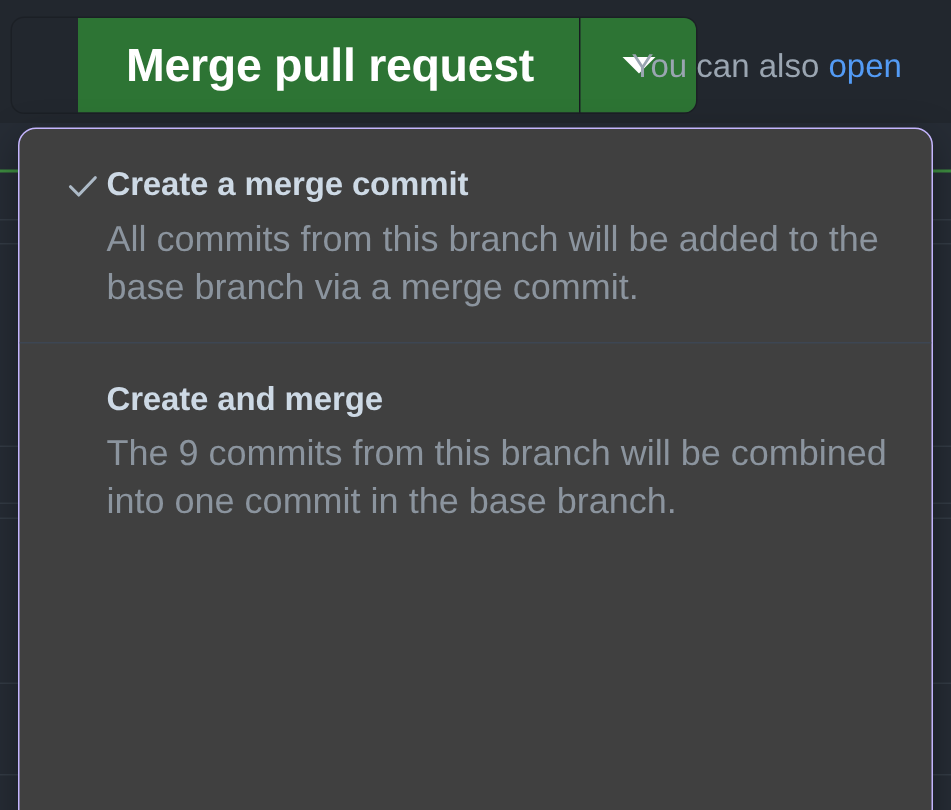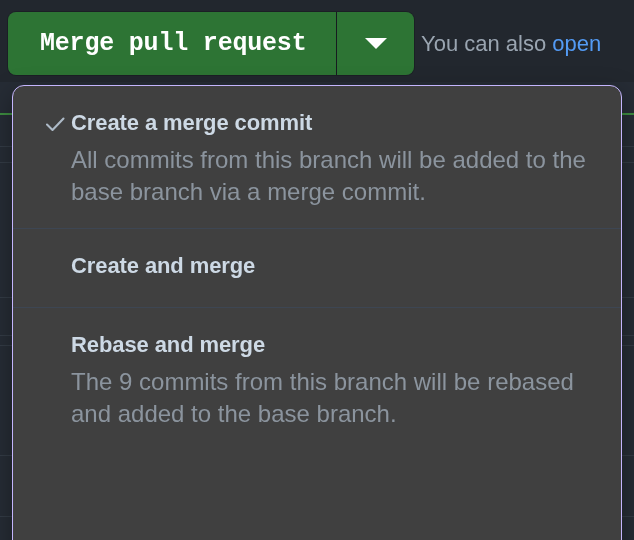--- a/index.html
+++ b/index.html
@@ -53,30 +53,31 @@
     display: flex;
     align-items: stretch;
     border-radius: 8px;
     overflow: hidden;
     box-shadow: 0 0 0 1px rgba(0,0,0,0.18);
     z-index: 3;
   }
   .merge-btn-main {
     background: #2d7434;
     color: #ffffff;
-    font-size: 25px;
+    font-size: 31px;
     font-weight: bold;
     letter-spacing: -0.2px;
     padding: 0 30px 0 32px;
     display: flex;
     align-items: center;
     border: none;
-    font-family: Liberation Mono, monospace;
+    font-family: Liberation Sans, sans-serif;
     cursor: pointer;
     line-height: 1;
+    margin-left: 44px;
   }
   .merge-btn-divider {
     width: 1px;
     background: rgba(0,0,0,0.30);
   }
   .merge-btn-caret {
     background: #2d7434;
     width: 77px;
     display: flex;
     align-items: center;
@@ -195,20 +196,17 @@
       <svg viewBox="0 0 24 24" fill="none" stroke="currentColor" stroke-width="2.1" stroke-linecap="round" stroke-linejoin="round">
           <path d="M4 12.5 L9.5 18 L20.5 6.5"></path>
         </svg>
     </span>
     <p class="menu-title">Create a merge commit</p>
     <p class="menu-desc">All commits from this branch will be added to the base branch via a merge commit.</p>
   </div>
 
   <div class="menu-item">
     <p class="menu-title">Create and merge</p>
+    <p class="menu-desc">The 9 commits from this branch will be combined into one commit in the base branch.</p>
   </div>
 
-  <div class="menu-item">
-    <p class="menu-title">Rebase and merge</p>
-    <p class="menu-desc">The 9 commits from this branch will be rebased and added to the base branch.</p>
-  </div>
 
 </div>
 
 </body></html>

